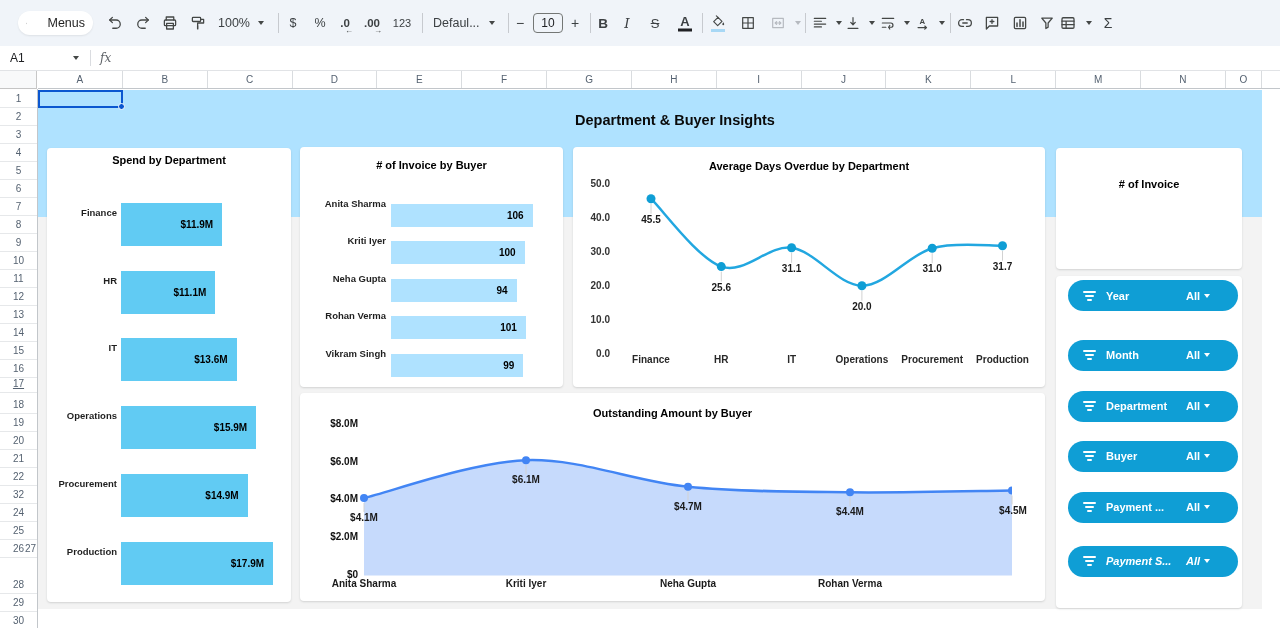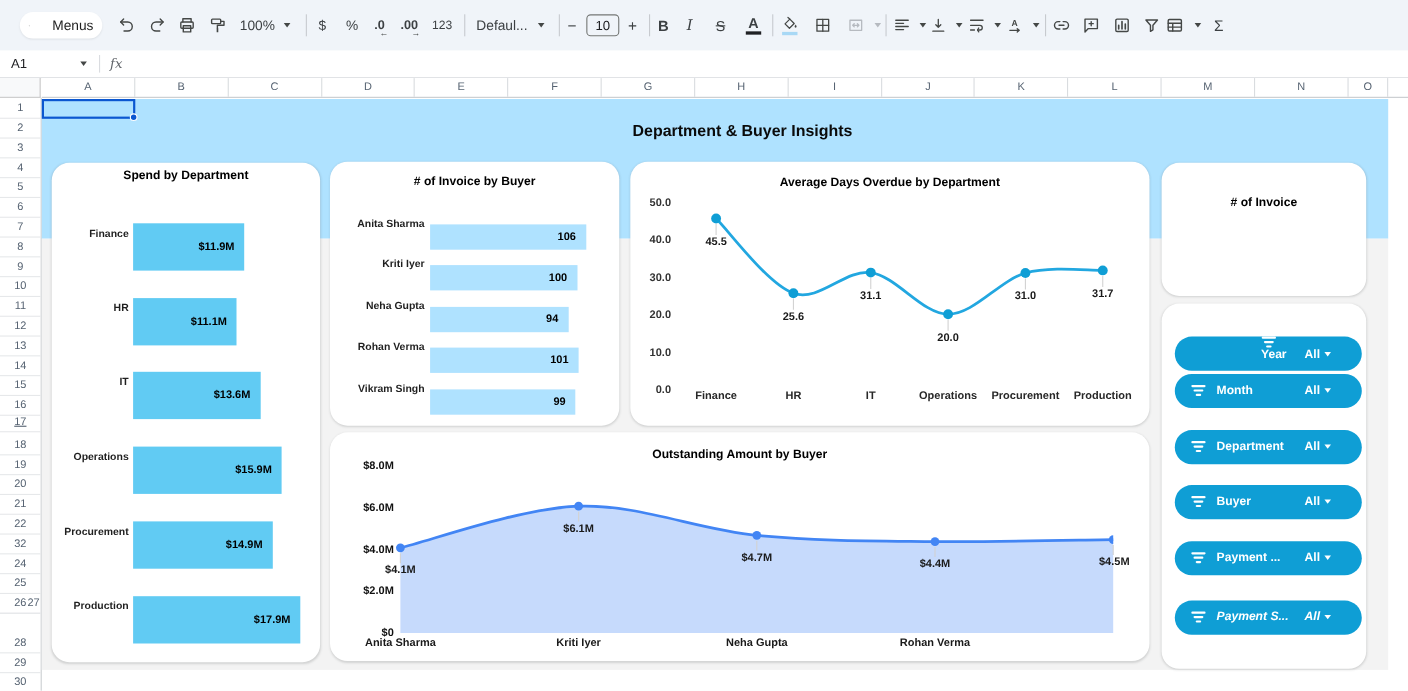--- a/index.html
+++ b/index.html
@@ -33,21 +33,21 @@
 .rowheads{position:absolute;left:0;top:89px;width:38px;height:539px;background:#fff;border-right:1px solid #c2c6ca}
 .row-h{position:absolute;left:0;width:37px;height:18px;border-bottom:1px solid #e6e8ea;display:flex;align-items:center;justify-content:center;font-size:10px;color:#556271}
 
 .grid{position:absolute;left:38px;top:89px;width:1242px;height:539px;background:#fff}
 .bg-blue{position:absolute;left:0;top:1px;width:1224px;height:127px;background:#afe2ff}
 .bg-gray{position:absolute;left:0;top:128px;width:1224px;height:392px;background:#f3f3f3}
 .sel{position:absolute;left:0;top:1px;width:85px;height:18px;border:2px solid #0b57d0}
 .sel i{position:absolute;right:-4px;bottom:-4px;width:7px;height:7px;border-radius:50%;background:#0b57d0;border:1px solid #fff}
 .dash-title{position:absolute;left:675px;top:112px;transform:translateX(-50%);font-size:14.5px;font-weight:700;color:#0a0a0a;white-space:nowrap}
 
-.card{position:absolute;background:#fff;border-radius:16px;box-shadow:0 1px 2px rgba(60,64,67,.18)}
+.card{position:absolute;background:#fff;border-radius:4px;box-shadow:0 1px 2px rgba(60,64,67,.18)}
 .card .ctitle{position:absolute;left:0;width:100%;text-align:center;font-size:11px;font-weight:700;color:#000}
 .brow{position:absolute}
 .brow .blab{position:absolute;top:0;height:100%;display:flex;align-items:center;justify-content:flex-end;font-size:9.5px;font-weight:700;color:#1f1f1f;text-align:right}
 .brow .bbar{position:absolute;top:12px;height:100%;display:flex;align-items:center;justify-content:flex-end}
 .brow .bval{font-size:10px;font-weight:700;color:#000;padding-right:9px}
 .score-title{position:absolute;left:0;top:30px;width:100%;text-align:center;font-size:11px;font-weight:700;color:#000}
 .score-val{position:absolute;left:0;top:44px;width:100%;text-align:center;font-size:30px;font-weight:700;color:#000}
 .pill{position:absolute;left:12px;width:170px;height:31px;border-radius:15.5px;background:#0f9ed5;display:flex;align-items:center;padding:0 14px;color:#fff}
 .pill .ficon{display:flex;flex-direction:column;align-items:center;gap:2px;width:14px}
 .pill .ficon i{display:block;height:2px;background:#fff;border-radius:1px}
@@ -446,21 +446,21 @@
       <text x="64" y="194" text-anchor="middle" font-size="10" font-weight="700" fill="#1a1a1a">Anita Sharma</text>
       <text x="226" y="194" text-anchor="middle" font-size="10" font-weight="700" fill="#1a1a1a">Kriti Iyer</text>
       <text x="388" y="194" text-anchor="middle" font-size="10" font-weight="700" fill="#1a1a1a">Neha Gupta</text>
       <text x="550" y="194" text-anchor="middle" font-size="10" font-weight="700" fill="#1a1a1a">Rohan Verma</text>
     </svg>
 </div>
 <div class="card" style="left:1056px;top:148px;width:186px;height:121px">
   <div class="score-title"># of Invoice</div>
 </div>
 <div class="card" style="left:1056px;top:276px;width:186px;height:332px">
-    <div class="pill" style="top: 30px; flex-direction: column;">
+    <div class="pill" style="top: 4px;">
       <span class="ficon">
         <i style="width:13px"></i>
         <i style="width:9px"></i>
         <i style="width:5px"></i>
       </span>
       <span class="plab">Year</span>
       <span class="pall">All<i></i></span>
     </div>
     <div class="pill" style="top: 63.5px;">
       <span class="ficon">

